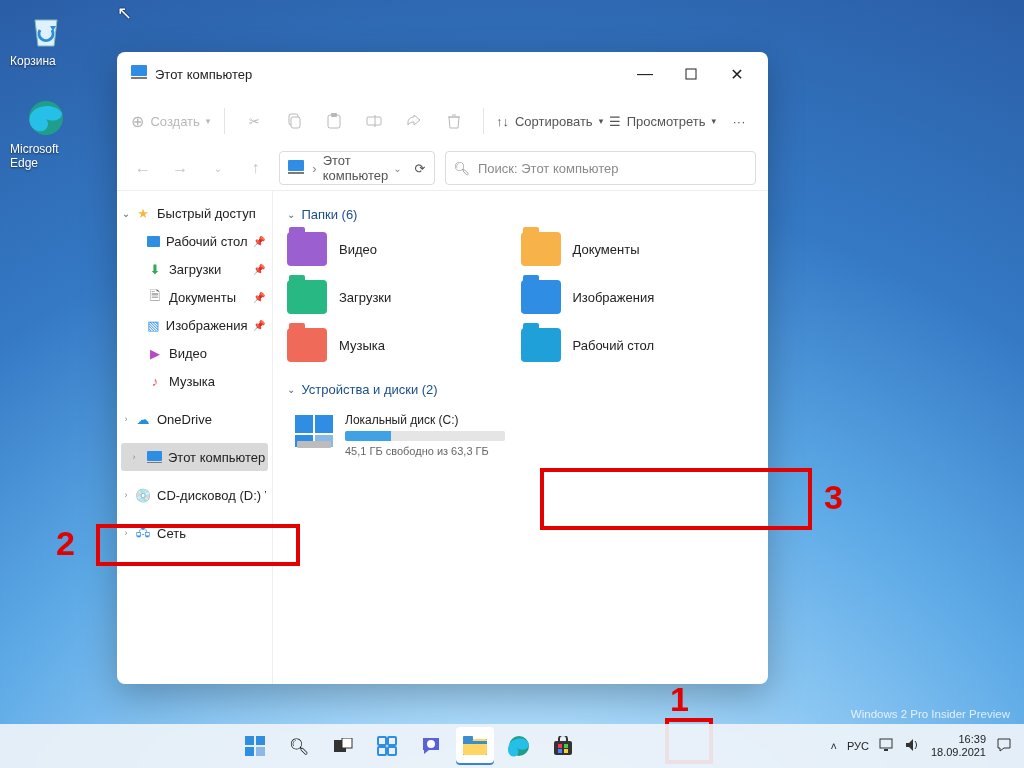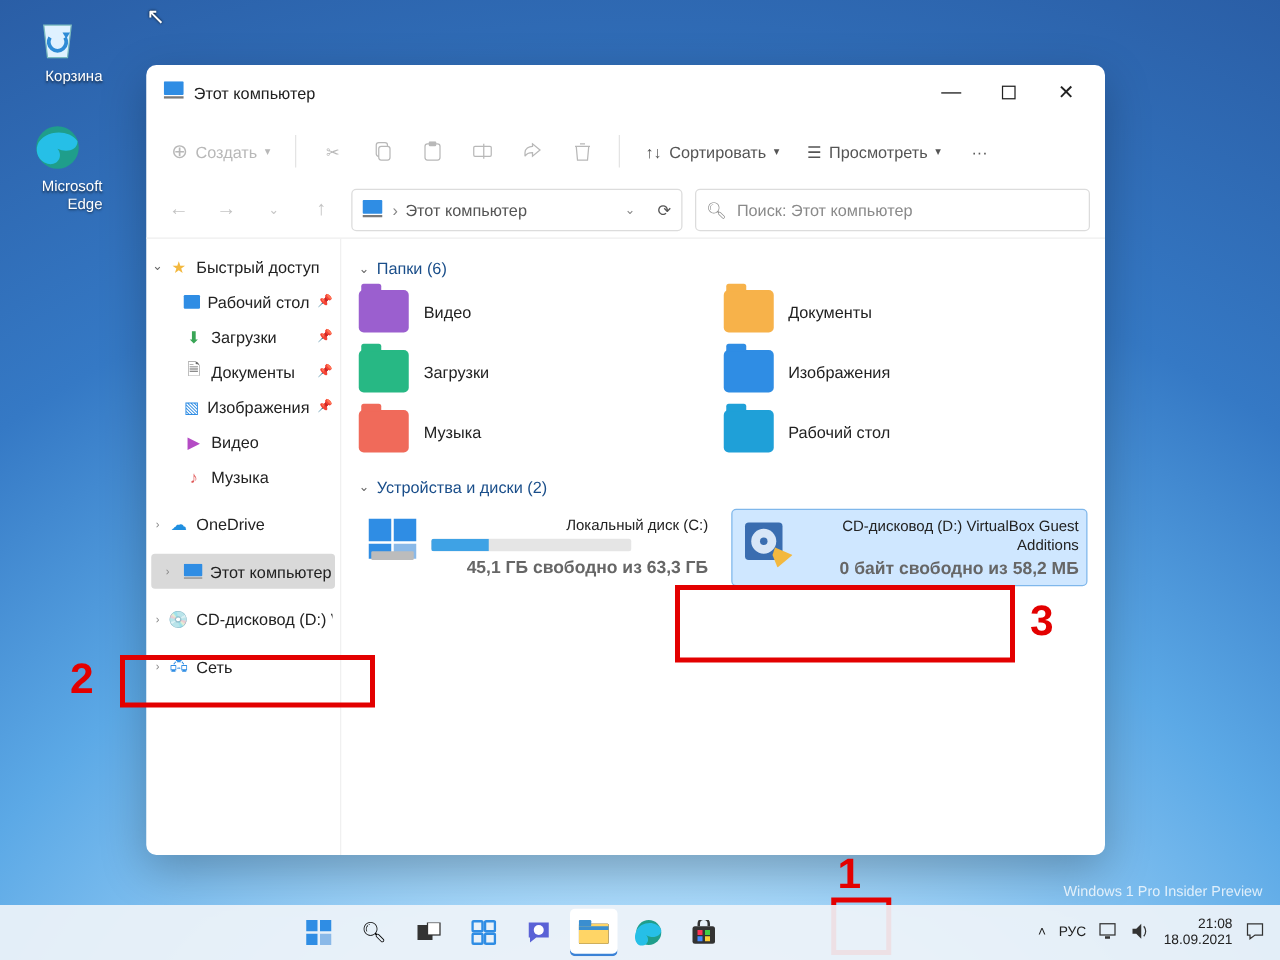--- a/index.html
+++ b/index.html
@@ -2,25 +2,25 @@
 <html><head>
 <meta charset="utf-8">
 <style>
   * { box-sizing: border-box; margin: 0; padding: 0; font-family: "Segoe UI", Arial, sans-serif; }
   html, body { width: 1024px; height: 768px; overflow: hidden; }
   body {
     background: radial-gradient(circle at 50% 140%, #d9f0ff 0%, #a7d8fa 30%, #5ca9e6 55%, #3579c5 75%, #2a5ea6 100%);
     position: relative;
   }
   
-  .desktop-icon { position:absolute; width:72px; text-align:right; color:#fff; font-size:12px; text-shadow:0 1px 2px rgba(0,0,0,.6); }
+  .desktop-icon { position:absolute; width:72px; text-align:left; color:#fff; font-size:12px; text-shadow:0 1px 2px rgba(0,0,0,.6); }
   .desktop-icon .glyph { width:40px; height:40px; margin:0 auto 4px; }
   
   .win {
-    position:absolute; left:117px; top:52px; width:767px; height:632px;
+    position:absolute; left:117px; top:52px; width:651px; height:632px;
     background:#ffffff; border-radius:8px; box-shadow:0 12px 36px rgba(0,0,0,.25);
     display:flex; flex-direction:column;
   }
   .titlebar { height:44px; display:flex; align-items:center; padding:0 8px 0 14px; }
   .titlebar .title { font-size:13px; color:#222; margin-left:8px; }
   .titlebar .spacer { flex:1; }
   .winbtn { width:46px; height:32px; display:flex; align-items:center; justify-content:center; color:#222; }
   .toolbar { height:50px; display:flex; align-items:center; padding:0 12px; gap:6px; }
   .tbtn { height:34px; min-width:34px; display:flex; align-items:center; justify-content:center; color:#555; border-radius:4px; font-size:13px; gap:6px; padding:0 8px; }
   .tbtn.disabled { color:#b8b8b8; }
@@ -40,41 +40,41 @@
   .nav .item.selected { background:#d9d9d9; border-radius:3px; margin:0 4px; padding-left:26px;}
   .nav .ic { width:16px; height:16px; display:inline-flex; align-items:center; justify-content:center; font-size:13px;}
   .nav .pin { color:#888; font-size:10px; margin-left:auto;}
   .content { flex:1; padding:10px 14px; overflow:auto; font-size:13px; color:#222;}
   .section-h { display:flex; align-items:center; gap:6px; color:#1a4e8a; font-size:13px; margin:6px 0 10px;}
   .section-h .car { font-size:10px; color:#666;}
   .folders { display:grid; grid-template-columns:1fr 1fr; row-gap:14px;}
   .folder { display:flex; align-items:center; gap:12px;}
   .fldicon { width:40px; height:34px; border-radius:4px; position:relative;}
   .fldicon::before{content:"";position:absolute;top:-5px;left:2px;width:16px;height:6px;border-radius:2px 2px 0 0;background:inherit;}
-  .drives { display:grid; grid-template-columns:1fr 1fr; gap:12px; margin-top:6px;text-align:right;}
+  .drives { display:grid; grid-template-columns:1fr 1fr; gap:12px; margin-top:6px;}
   .drive { display:flex; gap:10px; align-items:flex-start; padding:6px; border-radius:4px;}
   .drive.selected { background:#cfe7ff; border:1px solid #7fb7eb;}
   .drive .info { flex:1; font-size:12px; }
   .drive .bar { width:160px; height:10px; background:#e5e5e5; border-radius:2px; margin:4px 0; overflow:hidden;}
   .drive .bar > div { height:100%; background:#3ea2e5;}
   .status { height:28px; border-top:1px solid #eee; display:flex; align-items:center; font-size:12px; color:#555; padding:0 12px; gap:14px;}
   .status .spacer{flex:1;}
   
   .ann-box { position:absolute; border:4px solid #e30000; }
   .ann-num { position:absolute; color:#e30000; font-weight:700; font-size:34px; font-family:Arial; }
   
   .taskbar { position:absolute; left:0; right:0; bottom:0; height:44px; background:rgba(238,243,249,.92); display:flex; align-items:center; }
   .task-center{flex:1;display:flex;justify-content:center;gap:6px;}
   .task-btn{width:38px;height:38px;display:flex;align-items:center;justify-content:center;border-radius:4px;}
   .task-btn.active{background:#fff;box-shadow:inset 0 -2px 0 #3b82d6;}
   .tray { display:flex; align-items:center; gap:10px; padding:0 12px; color:#222; font-size:11px;}
   .tray .stack{display:flex;flex-direction:column;align-items:flex-end;line-height:13px;}
   .watermark{position:absolute;right:14px;bottom:46px;color:rgba(255,255,255,.78);font-size:11.5px;text-align:right;line-height:15px;}
   .folder-label{font-size:13px;}
-  .drive-sub{font-size:14px;color:#666;font-weight:bold;}
+  .drive-sub{font-size:11px;color:#666;}
   .cursor{position:absolute; left:117px; top:2px; font-size:18px; color:#fff; text-shadow:0 0 2px #000;}
 </style>
 </head>
 <body>
 
 <div class="cursor">↖</div>
 
 <div class="desktop-icon" style="left:10px;top:10px;">
   <div class="glyph">
     <svg viewBox="0 0 40 40">
@@ -299,49 +299,37 @@
                 <rect x="4" y="28" width="34" height="7" rx="1" fill="#bcbcbc"></rect>
               </svg></div>
           <div class="info">
             <div>Локальный диск (C:)</div>
             <div class="bar">
                 <div id="local-fill" style="width: 29%;"></div>
               </div>
             <div class="drive-sub">45,1 ГБ свободно из 63,3 ГБ</div>
           </div>
         </div>
-        <div class="drive selected">
-          <div><svg width="42" height="40">
-                <rect x="4" y="4" width="30" height="30" rx="3" fill="#3a6db0"></rect>
-                <circle cx="19" cy="19" r="10" fill="#d8e6f7"></circle>
-                <circle cx="19" cy="19" r="3" fill="#3a6db0"></circle>
-                <polygon points="28,24 42,30 30,40 26,30" fill="#f3b83e"></polygon>
-              </svg></div>
-          <div class="info">
-            <div style="line-height:15px;">CD-дисковод (D:) VirtualBox Guest Additions</div>
-            <div class="drive-sub" style="margin-top:2px;">0 байт свободно из 58,2 МБ</div>
-          </div>
-        </div>
       </div>
     </div>
   </div>
 
 </div>
 
 <div class="ann-num" style="left:670px; top:680px;">1</div>
 <div class="ann-box" style="left:665px; top:718px; width:48px; height:46px;"></div>
 
 <div class="ann-num" style="left:56px; top:524px;">2</div>
 <div class="ann-box" style="left:96px; top:524px; width:204px; height:42px;"></div>
 
 <div class="ann-num" style="left:824px; top:478px;">3</div>
 <div class="ann-box" style="left:540px; top:468px; width:272px; height:62px;"></div>
 
 <div class="watermark">
-  <div>Windows 1 Pro Insider Preview</div>
+  <div>Windows 2 Pro Insider Preview</div>
 </div>
 
 <div class="taskbar">
   <div class="task-center">
     <div class="task-btn">
         <svg width="22" height="22">
           <rect x="1" y="1" width="9" height="9" fill="#2f8de4"></rect>
           <rect x="12" y="1" width="9" height="9" fill="#2f8de4"></rect>
           <rect x="1" y="12" width="9" height="9" fill="#2f8de4"></rect>
           <rect x="12" y="12" width="9" height="9" fill="#8ab9e8"></rect>
@@ -398,20 +386,20 @@
     <span>РУС</span>
     <span><svg width="16" height="14">
           <rect x="1" y="1" width="12" height="9" fill="none" stroke="#333"></rect>
           <rect x="5" y="11" width="4" height="2" fill="#333"></rect>
         </svg></span>
     <span><svg width="16" height="14">
           <path d="M1 5h3l4-4v12l-4-4H1z" fill="#333"></path>
           <path d="M10 3a6 6 0 0 1 0 8" fill="none" stroke="#333"></path>
         </svg></span>
     <div class="stack">
-      <span>21:08</span>
+      <span>16:39</span>
       <span>18.09.2021</span>
     </div>
     <span><svg width="16" height="16">
           <path d="M2 2h12v9H8l-4 3V11H2z" fill="none" stroke="#333"></path>
         </svg></span>
   </div>
 </div>
 
 </body></html>

